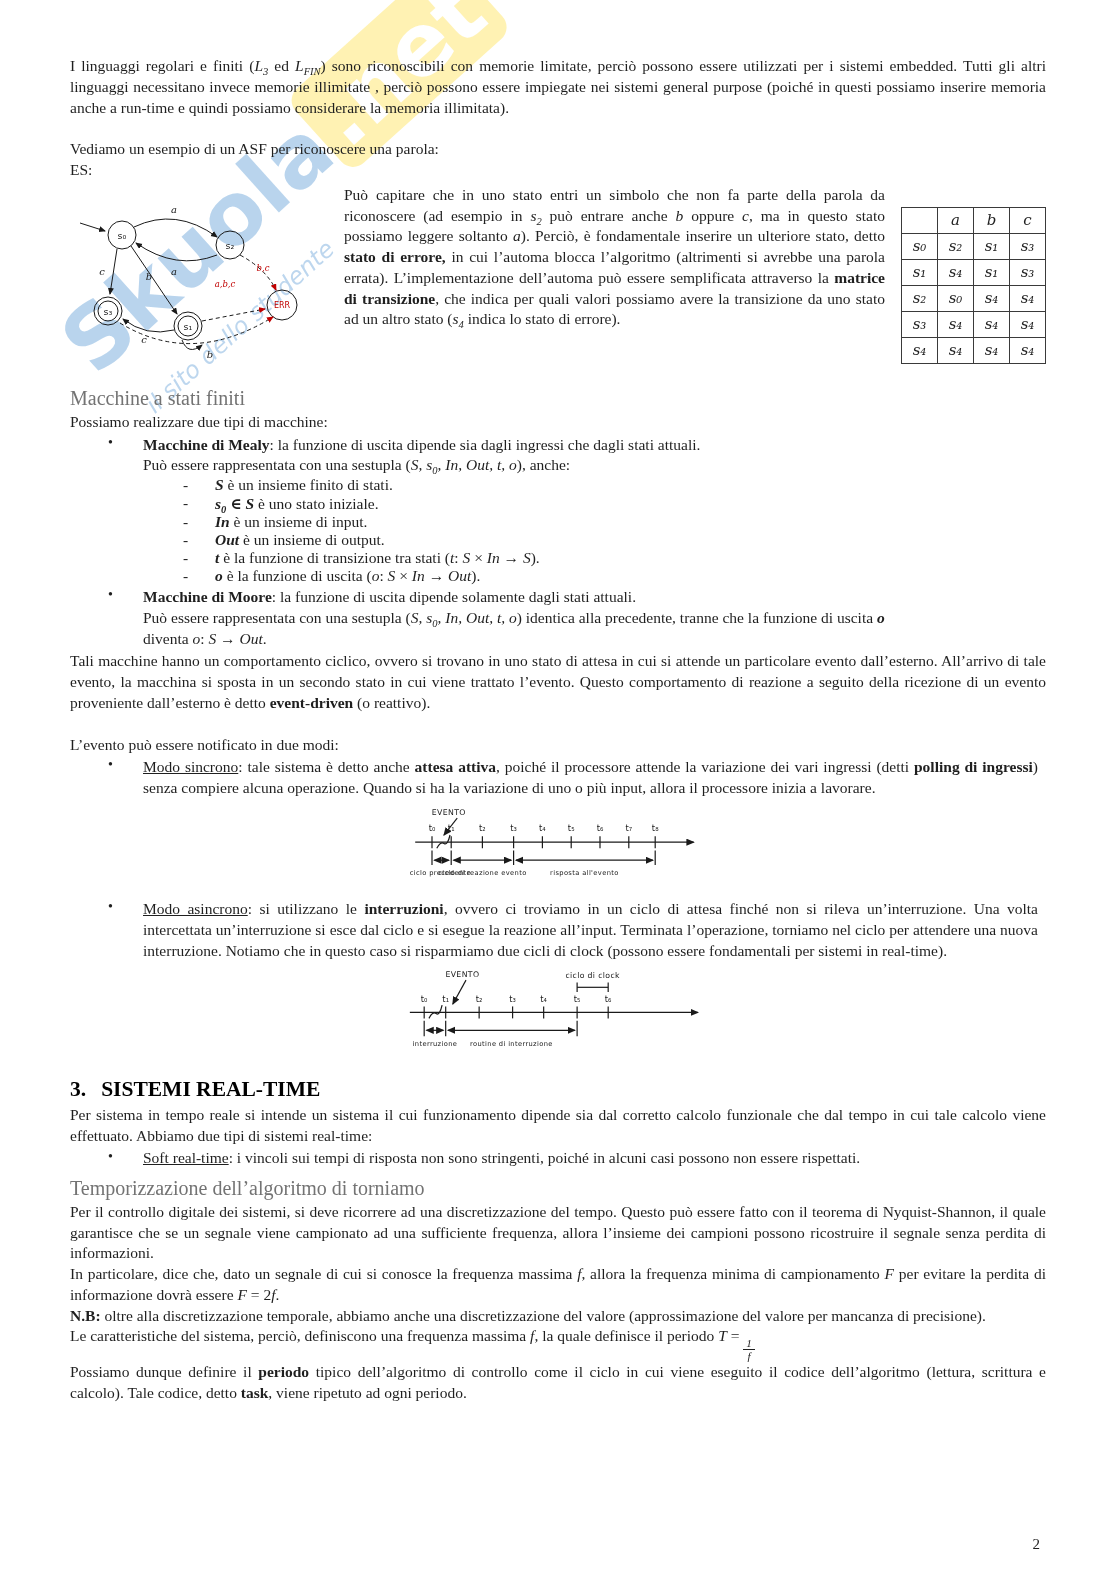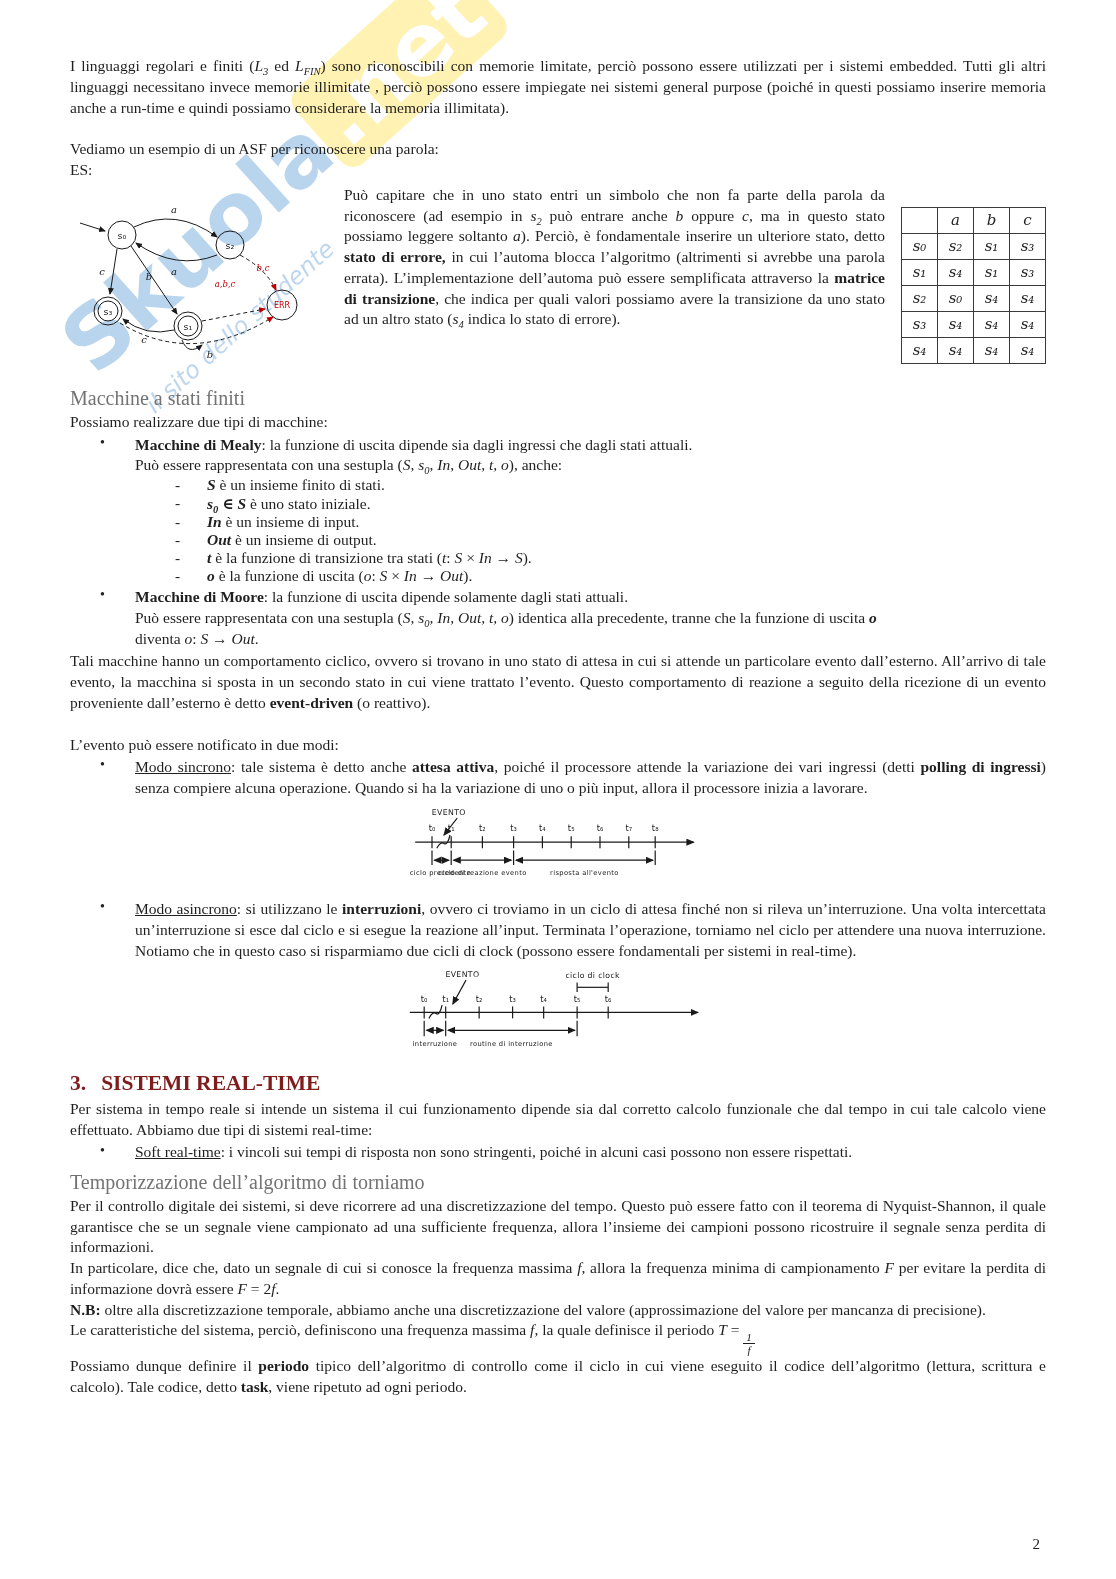--- a/index.html
+++ b/index.html
@@ -14,25 +14,25 @@
   .gap-top2{margin-top:26px;}
   .b{font-weight:bold;}
   .i{font-style:italic;}
   .u{text-decoration:underline;}
   .sub{vertical-align:sub;font-size:0.68em;line-height:0;}
   .frac{display:inline-flex;flex-direction:column;align-items:center;vertical-align:-0.5em;
         font-size:0.72em;line-height:1.08;font-style:italic;}
   .frac .num{border-bottom:1px solid #1f1f1f;padding:0 3px;}
   .frac .den{padding:0 3px;}
 
-  h1.blue{color:#7f1d1d;font-size:21.5px;font-weight:bold;margin:12px 0 3px;font-family:"Liberation Serif","DejaVu Serif",serif;}
+  h1.blue{color:#000000;font-size:21.5px;font-weight:bold;margin:18px 0 3px;font-family:"Liberation Serif","DejaVu Serif",serif;}
   h1.blue .hnum{margin-right:15px;}
   h2.teal{color:#737373;font-size:20px;font-weight:400;margin:10px 0 2px;font-family:"Liberation Serif","DejaVu Serif",serif;}
 
-  .bullets{list-style:none;margin:2px 0;padding:0;}
+  .bullets{list-style:none;margin:2px 8px;padding:0;}
   .bullets>li{position:relative;padding-left:65px;margin:0 0 2px 0;}
   .bullets>li::before{content:"\2022";position:absolute;left:30px;top:0;font-size:14px;}
   .dashes{list-style:none;margin:0;padding:0;}
   .dashes>li{position:relative;padding-left:72px;margin:0;}
   .dashes>li::before{content:"-";position:absolute;left:40px;top:0;}
 
   .fsm-row{display:flex;gap:16px;margin:4px 0 10px 0;align-items:flex-start;}
   .fsm-svg{flex:none;}
   .fsm-text{flex:1;}
   .transition-table{flex:none;border-collapse:collapse;margin-top:22px;

